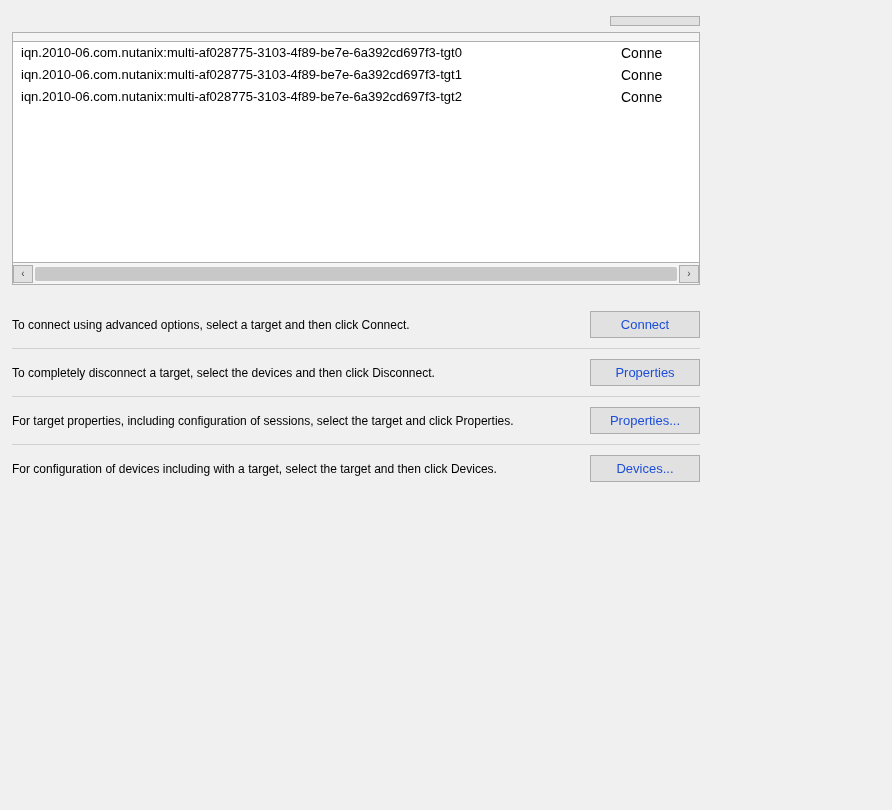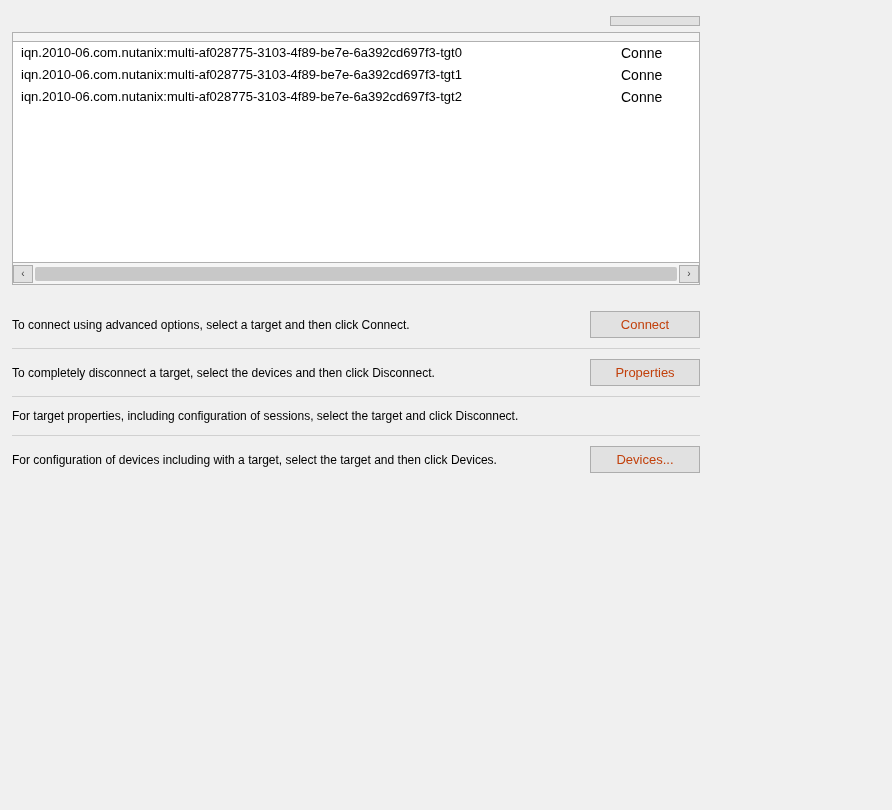--- a/index.html
+++ b/index.html
@@ -162,21 +162,21 @@
     }
 
     .action-btn {
       background: #e1e1e1;
       border: 1px solid #adadad;
       padding: 5px 0;
       font-size: 13px;
       cursor: pointer;
       width: 110px;
       text-align: center;
-      color: #c2410c;
+      color: #1d4ed8;
     }
 
     .divider-line {
       border: none;
       border-top: 1px solid #d0d0d0;
       margin: 0;
     }
   </style>
 </head>
 <body>
@@ -230,21 +230,24 @@
       </div>
       <hr class="divider-line">
       <div class="action-row">
         <div class="action-description">To completely disconnect a target, select the devices and then click Disconnect.</div>
         <div class="action-btn-wrap">
           <button class="action-btn">Properties</button>
         </div>
       </div>
       <hr class="divider-line">
       <div class="action-row">
-        <div class="action-description">For target properties, including configuration of sessions, select the target and click Disconnect.</div>
+        <div class="action-description">For target properties, including configuration of sessions, select the target and click Properties.</div>
+        <div class="action-btn-wrap">
+          <button class="action-btn">Properties...</button>
+        </div>
       </div>
       <hr class="divider-line">
       <div class="action-row">
         <div class="action-description">For configuration of devices including with a target, select the target and then click Devices.</div>
         <div class="action-btn-wrap">
           <button class="action-btn">Devices...</button>
         </div>
       </div>
     </div>
 

